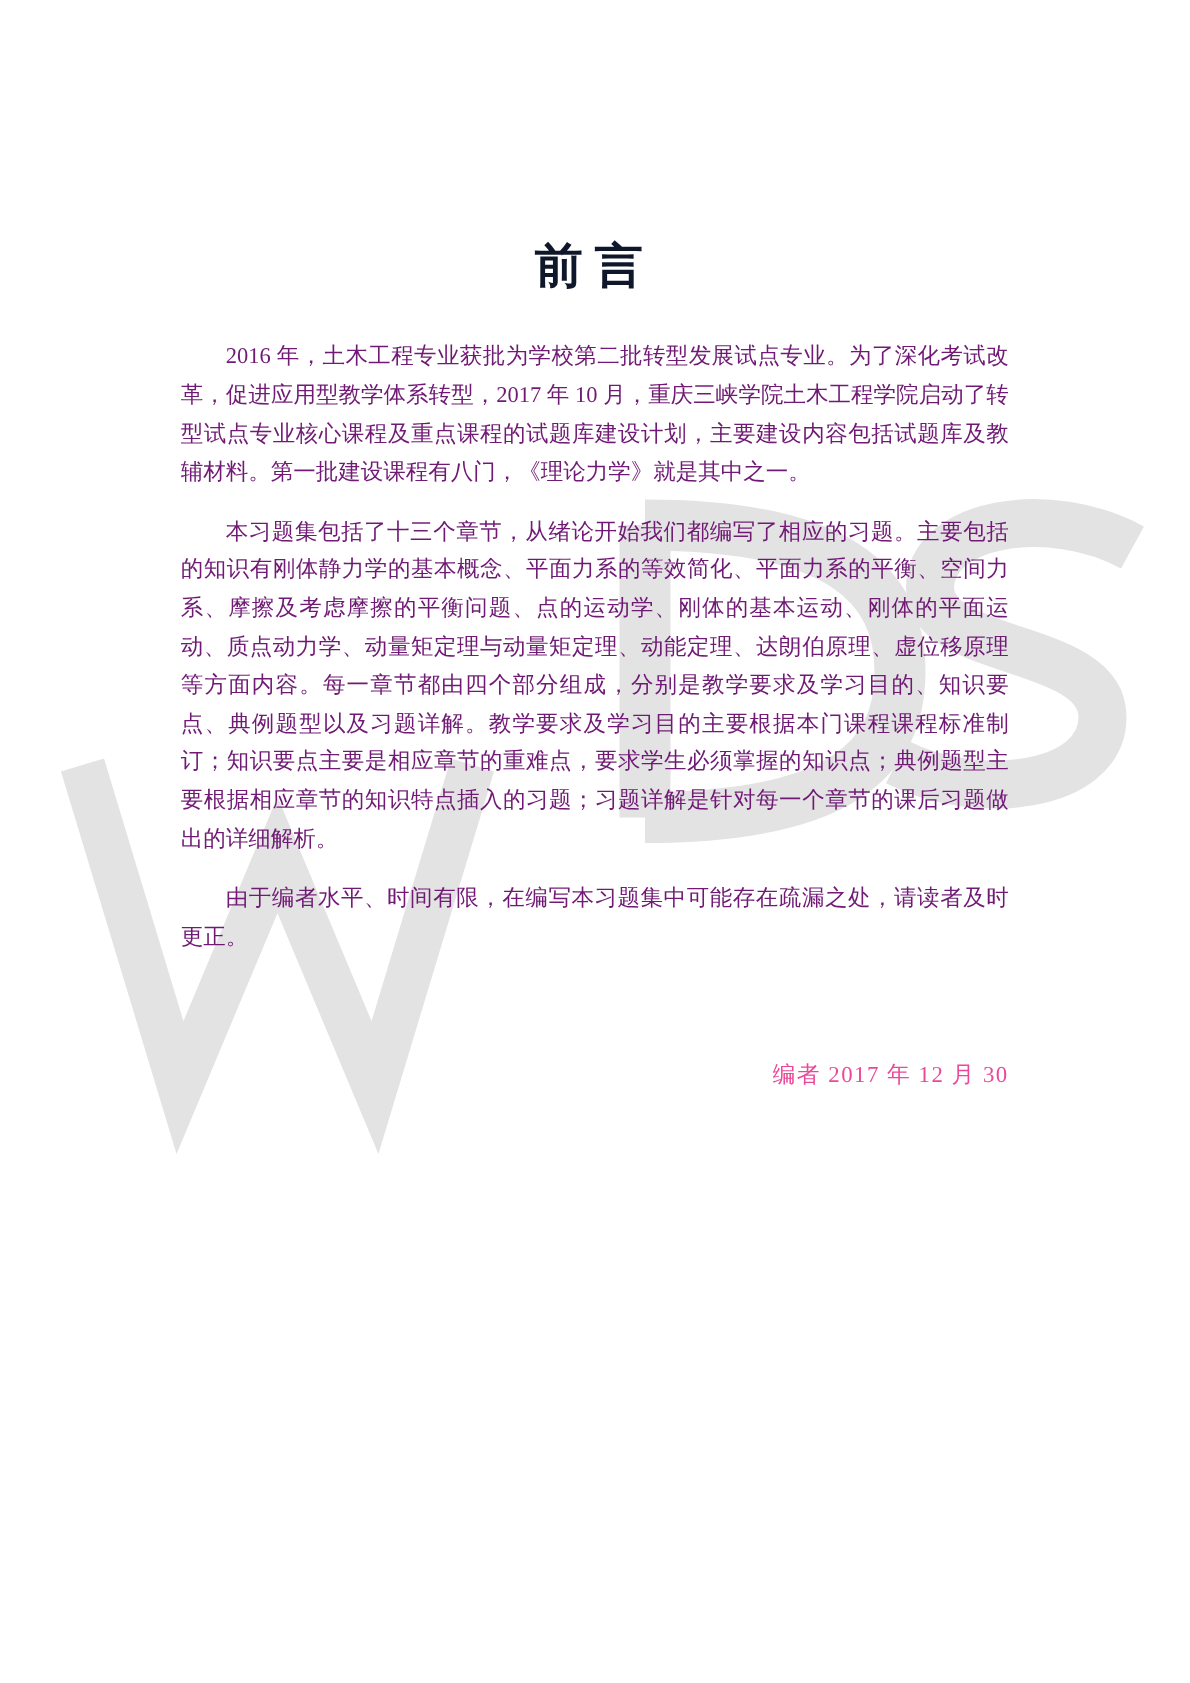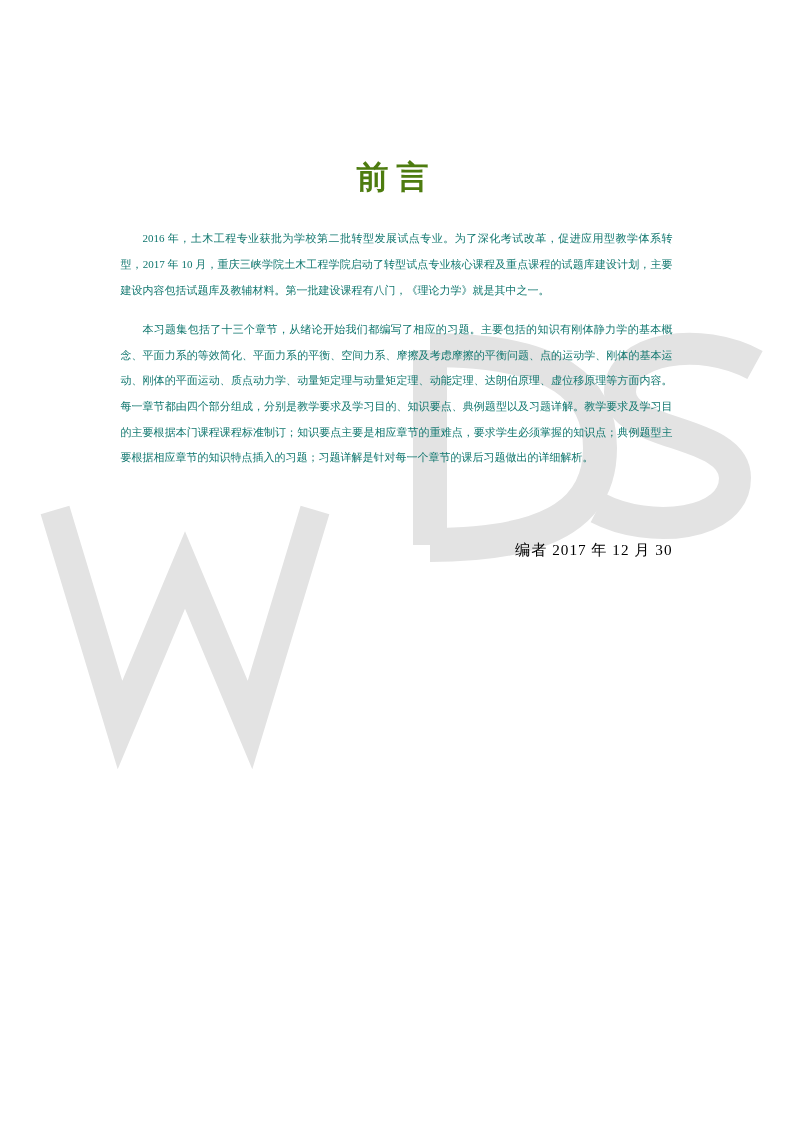--- a/index.html
+++ b/index.html
@@ -46,52 +46,52 @@
   }
 
   .doc-title {
     margin: 0;
     padding: 0;
     text-align: center;
     font-family: "DejaVu Sans", "Liberation Sans", sans-serif;
     font-weight: 700;
     font-size: 32px;
     letter-spacing: 8px;
-    color: #4d7c0f;
+    color: #0f172a;
     padding-top: 158px;
     line-height: 1.2;
   }
 
   .body-block {
     margin: 0 auto;
     width: 552px;        
     padding-top: 30px;
   }
 
   p.para {
     margin: 0 0 14px 0;
     text-indent: 2em;
     text-align: justify;
     text-justify: inter-ideograph;
-    font-size: 11px;
+    font-size: 15px;
     line-height: 25.6px;
-    color: #0f766e;
+    color: #701a75;
     font-family: "Liberation Serif", "DejaVu Serif", serif;
     word-break: break-all;
   }
 
   p.para:last-of-type { margin-bottom: 0; }
 
   .signature {
     margin: 0;
     padding-top: 52px;
     text-align: right;
     font-size: 15.2px;
     line-height: 25.6px;
-    color: #000000;
+    color: #ec4899;
     letter-spacing: 1px;
     font-family: "Liberation Serif", "DejaVu Serif", serif;
   }
 </style>
 </head>
 <body>
 
 <div id="page">
 
   <div id="watermark">
@@ -112,18 +112,19 @@
 
     <h1 class="doc-title">前言</h1>
 
     <div class="body-block">
 
       <p class="para">2016 年，土木工程专业获批为学校第二批转型发展试点专业。为了深化考试改革，促进应用型教学体系转型，2017 年 10 月，重庆三峡学院土木工程学院启动了转型试点专业核心课程及重点课程的试题库建设计划，主要建设内容包括试题库及教辅材料。第一批建设课程有八门，《理论力学》就是其中之一。</p>
 
 
       <p class="para">本习题集包括了十三个章节，从绪论开始我们都编写了相应的习题。主要包括的知识有刚体静力学的基本概念、平面力系的等效简化、平面力系的平衡、空间力系、摩擦及考虑摩擦的平衡问题、点的运动学、刚体的基本运动、刚体的平面运动、质点动力学、动量矩定理与动量矩定理、动能定理、达朗伯原理、虚位移原理等方面内容。每一章节都由四个部分组成，分别是教学要求及学习目的、知识要点、典例题型以及习题详解。教学要求及学习目的主要根据本门课程课程标准制订；知识要点主要是相应章节的重难点，要求学生必须掌握的知识点；典例题型主要根据相应章节的知识特点插入的习题；习题详解是针对每一个章节的课后习题做出的详细解析。</p>
 
+      <p class="para">由于编者水平、时间有限，在编写本习题集中可能存在疏漏之处，请读者及时更正。</p>
 
       <p class="signature">编者 2017 年 12 月 30</p>
 
     </div>
   </div>
 </div>
 
 </body></html>

